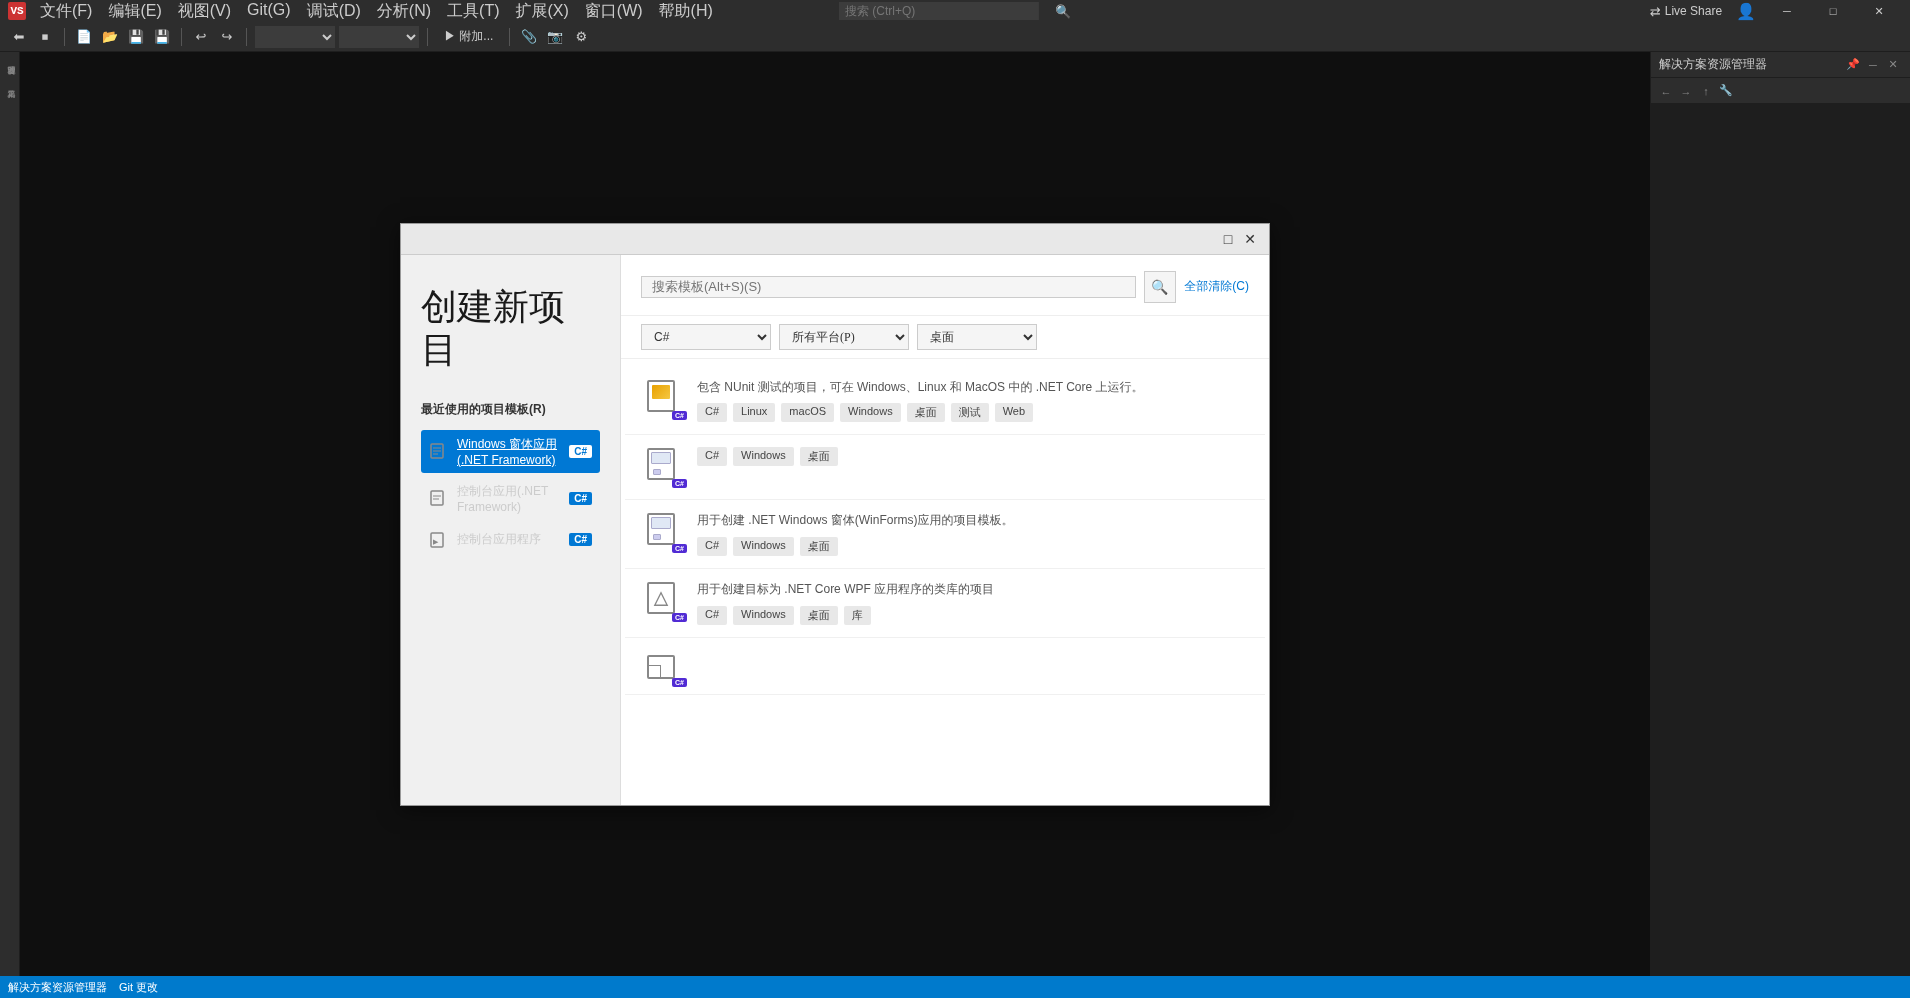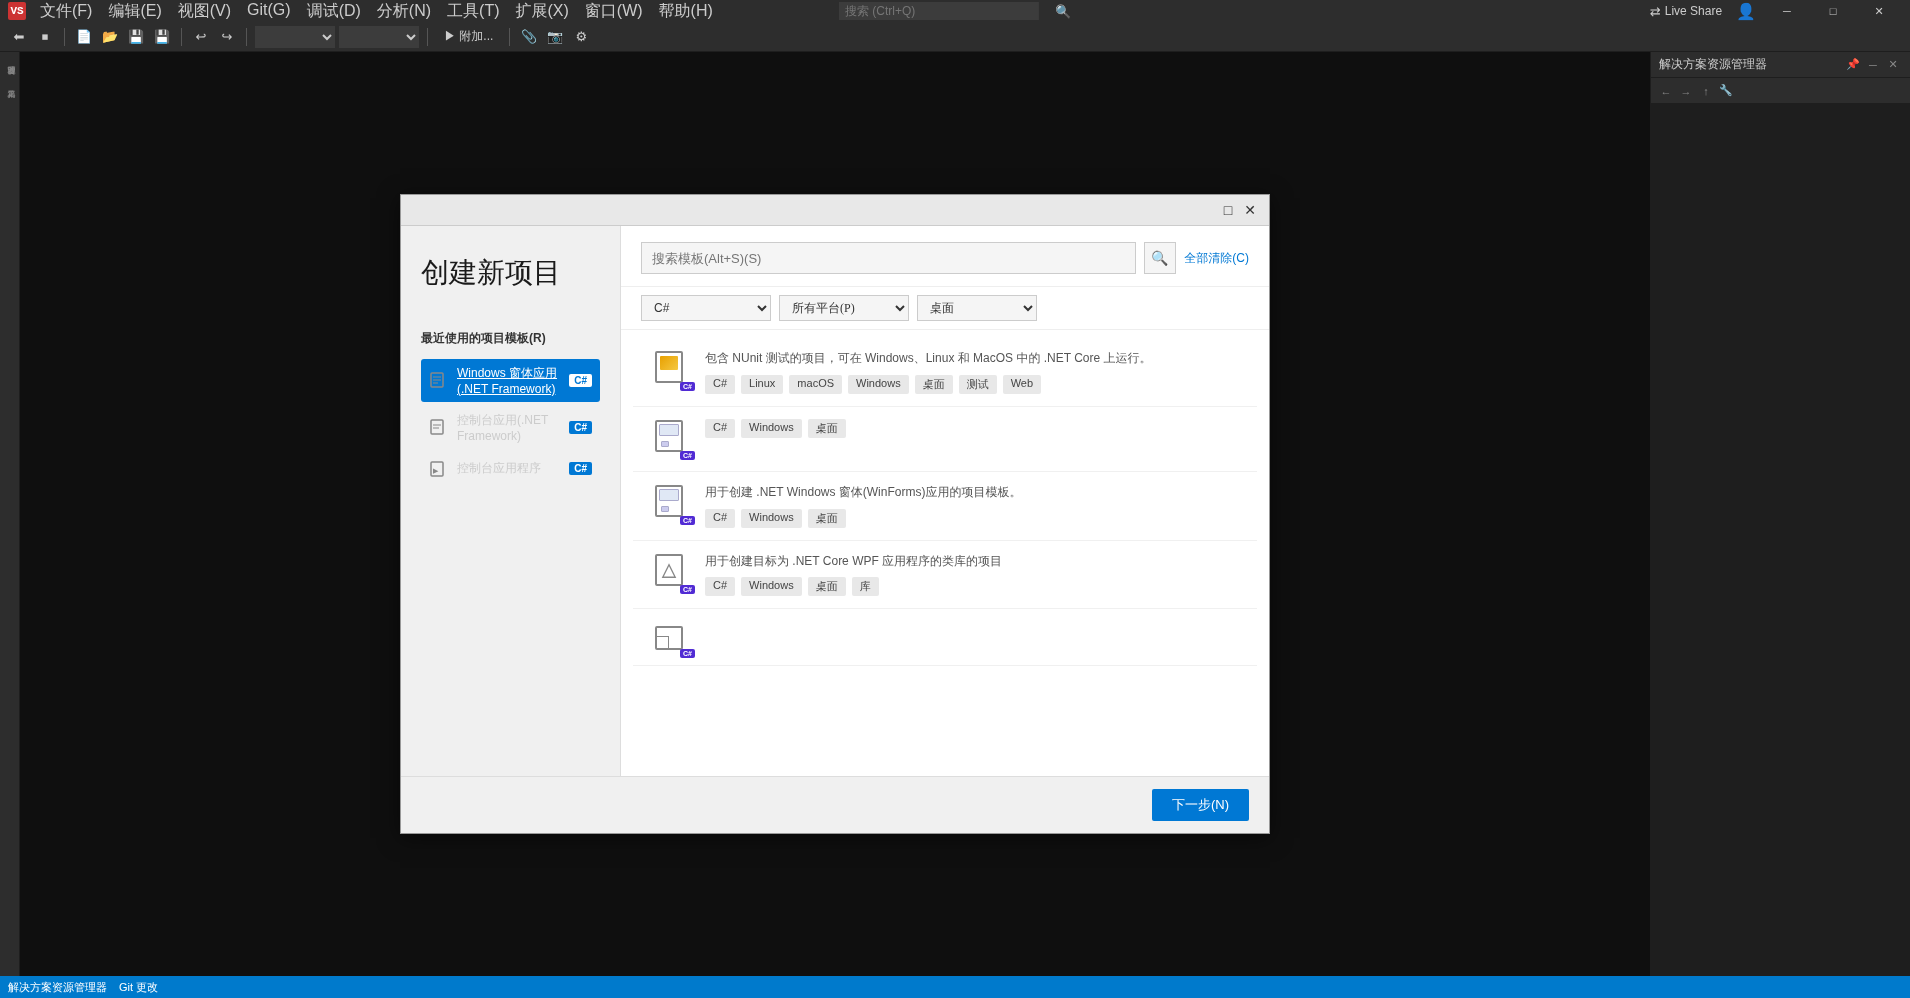--- a/index.html
+++ b/index.html
@@ -236,24 +236,24 @@
     }
 
     
     .dialog-left {
       width: 220px;
       background: #f0f0f0;
       padding: 30px 20px;
       border-right: 1px solid #ddd;
     }
     .dialog-title {
-      font-size: 28px;
+      font-size: 36px;
       font-weight: 300;
       color: #1a1a1a;
-      margin-bottom: 40px;
+      margin-bottom: 30px;
       line-height: 1.2;
     }
     .recent-label {
       font-size: 12px;
       color: #333;
       margin-bottom: 12px;
       font-weight: 600;
     }
     .recent-item {
       display: flex;
@@ -301,21 +301,21 @@
     }
     .dialog-search-area {
       padding: 16px 20px 12px;
       display: flex;
       align-items: center;
       gap: 8px;
       border-bottom: 1px solid #eee;
     }
     .dialog-search-input {
       flex: 1;
-      height: 32px;
+      height: 22px;
       border: 1px solid #ccc;
       background: #f5f5f5;
       padding: 0 10px;
       font-size: 13px;
       outline: none;
       color: #555;
     }
     .dialog-search-btn {
       width: 32px;
       height: 32px;
@@ -351,21 +351,21 @@
       outline: none;
     }
     .filter-select-wide { min-width: 130px; }
     .filter-select-medium { min-width: 130px; font-family: Liberation Serif, serif; }
     .filter-select-small { min-width: 120px; }
 
     
     .template-list {
       flex: 1;
       overflow-y: auto;
-      padding: 8px 12px;
+      padding: 8px 4px;
     }
     .template-item {
       display: flex;
       align-items: flex-start;
       padding: 12px 20px;
       border-bottom: 1px solid #f0f0f0;
       cursor: pointer;
     }
     .template-icon {
       width: 40px;
@@ -763,23 +763,20 @@
                     <div style="position:absolute; bottom:-2px; right:-4px; background:#512bd4; color:white; font-size:7px; padding:1px 3px; border-radius:2px; font-weight:bold;">C#</div>
                   </div>
                 </div>
                 <div class="template-info">
                 </div>
               </div>
             </div>
           </div>
         </div>
 
-        <div class="dialog-footer">
-          <button class="next-btn">下一步(N)</button>
-        </div>
       </div>
     </div>
   </div>
 
   <div class="right-panel">
     <div class="right-panel-header">
       <span class="right-panel-title">解决方案资源管理器</span>
       <div class="right-panel-controls">
         <div class="rp-btn">📌</div>
         <div class="rp-btn">─</div>

